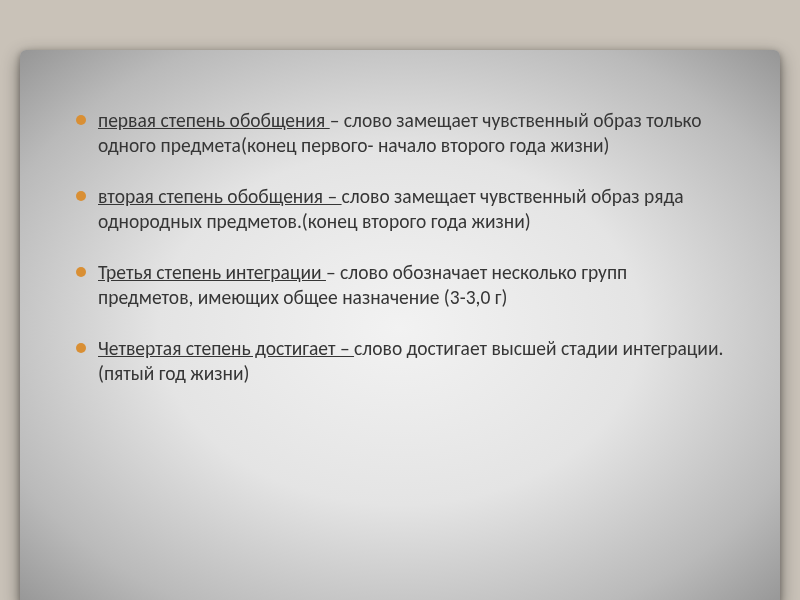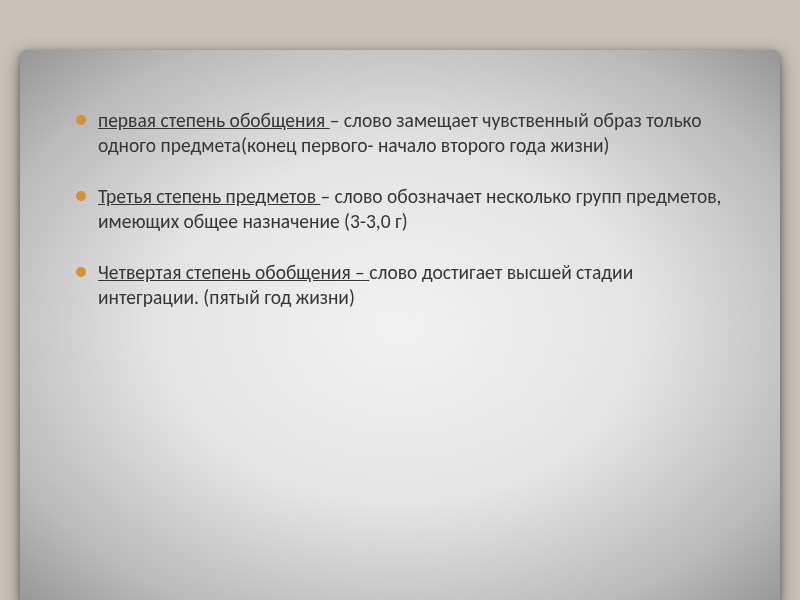--- a/index.html
+++ b/index.html
@@ -49,20 +49,23 @@
 </head>
 <body>
 
 <div class="slide-wrap">
   <div class="slide">
     <ul>
       <li>
         <span class="u">первая степень обобщения </span><span>– слово замещает чувственный образ только одного предмета(конец первого- начало второго года жизни)</span>
       </li>
       <li>
-        <span class="u">Третья степень  предметов </span><span>– слово обозначает несколько групп предметов, имеющих общее назначение (3-3,0 г)</span>
+        <span class="u">вторая степень обобщения – </span><span>слово замещает чувственный образ ряда однородных предметов.(конец второго года жизни)</span>
       </li>
       <li>
-        <span class="u">Четвертая степень обобщения – </span><span>слово достигает высшей стадии интеграции. (пятый год жизни)</span>
+        <span class="u">Третья степень  интеграции </span><span>– слово обозначает несколько групп предметов, имеющих общее назначение (3-3,0 г)</span>
+      </li>
+      <li>
+        <span class="u">Четвертая степень достигает – </span><span>слово достигает высшей стадии интеграции. (пятый год жизни)</span>
       </li>
     </ul>
   </div>
 </div>
 
 </body></html>

